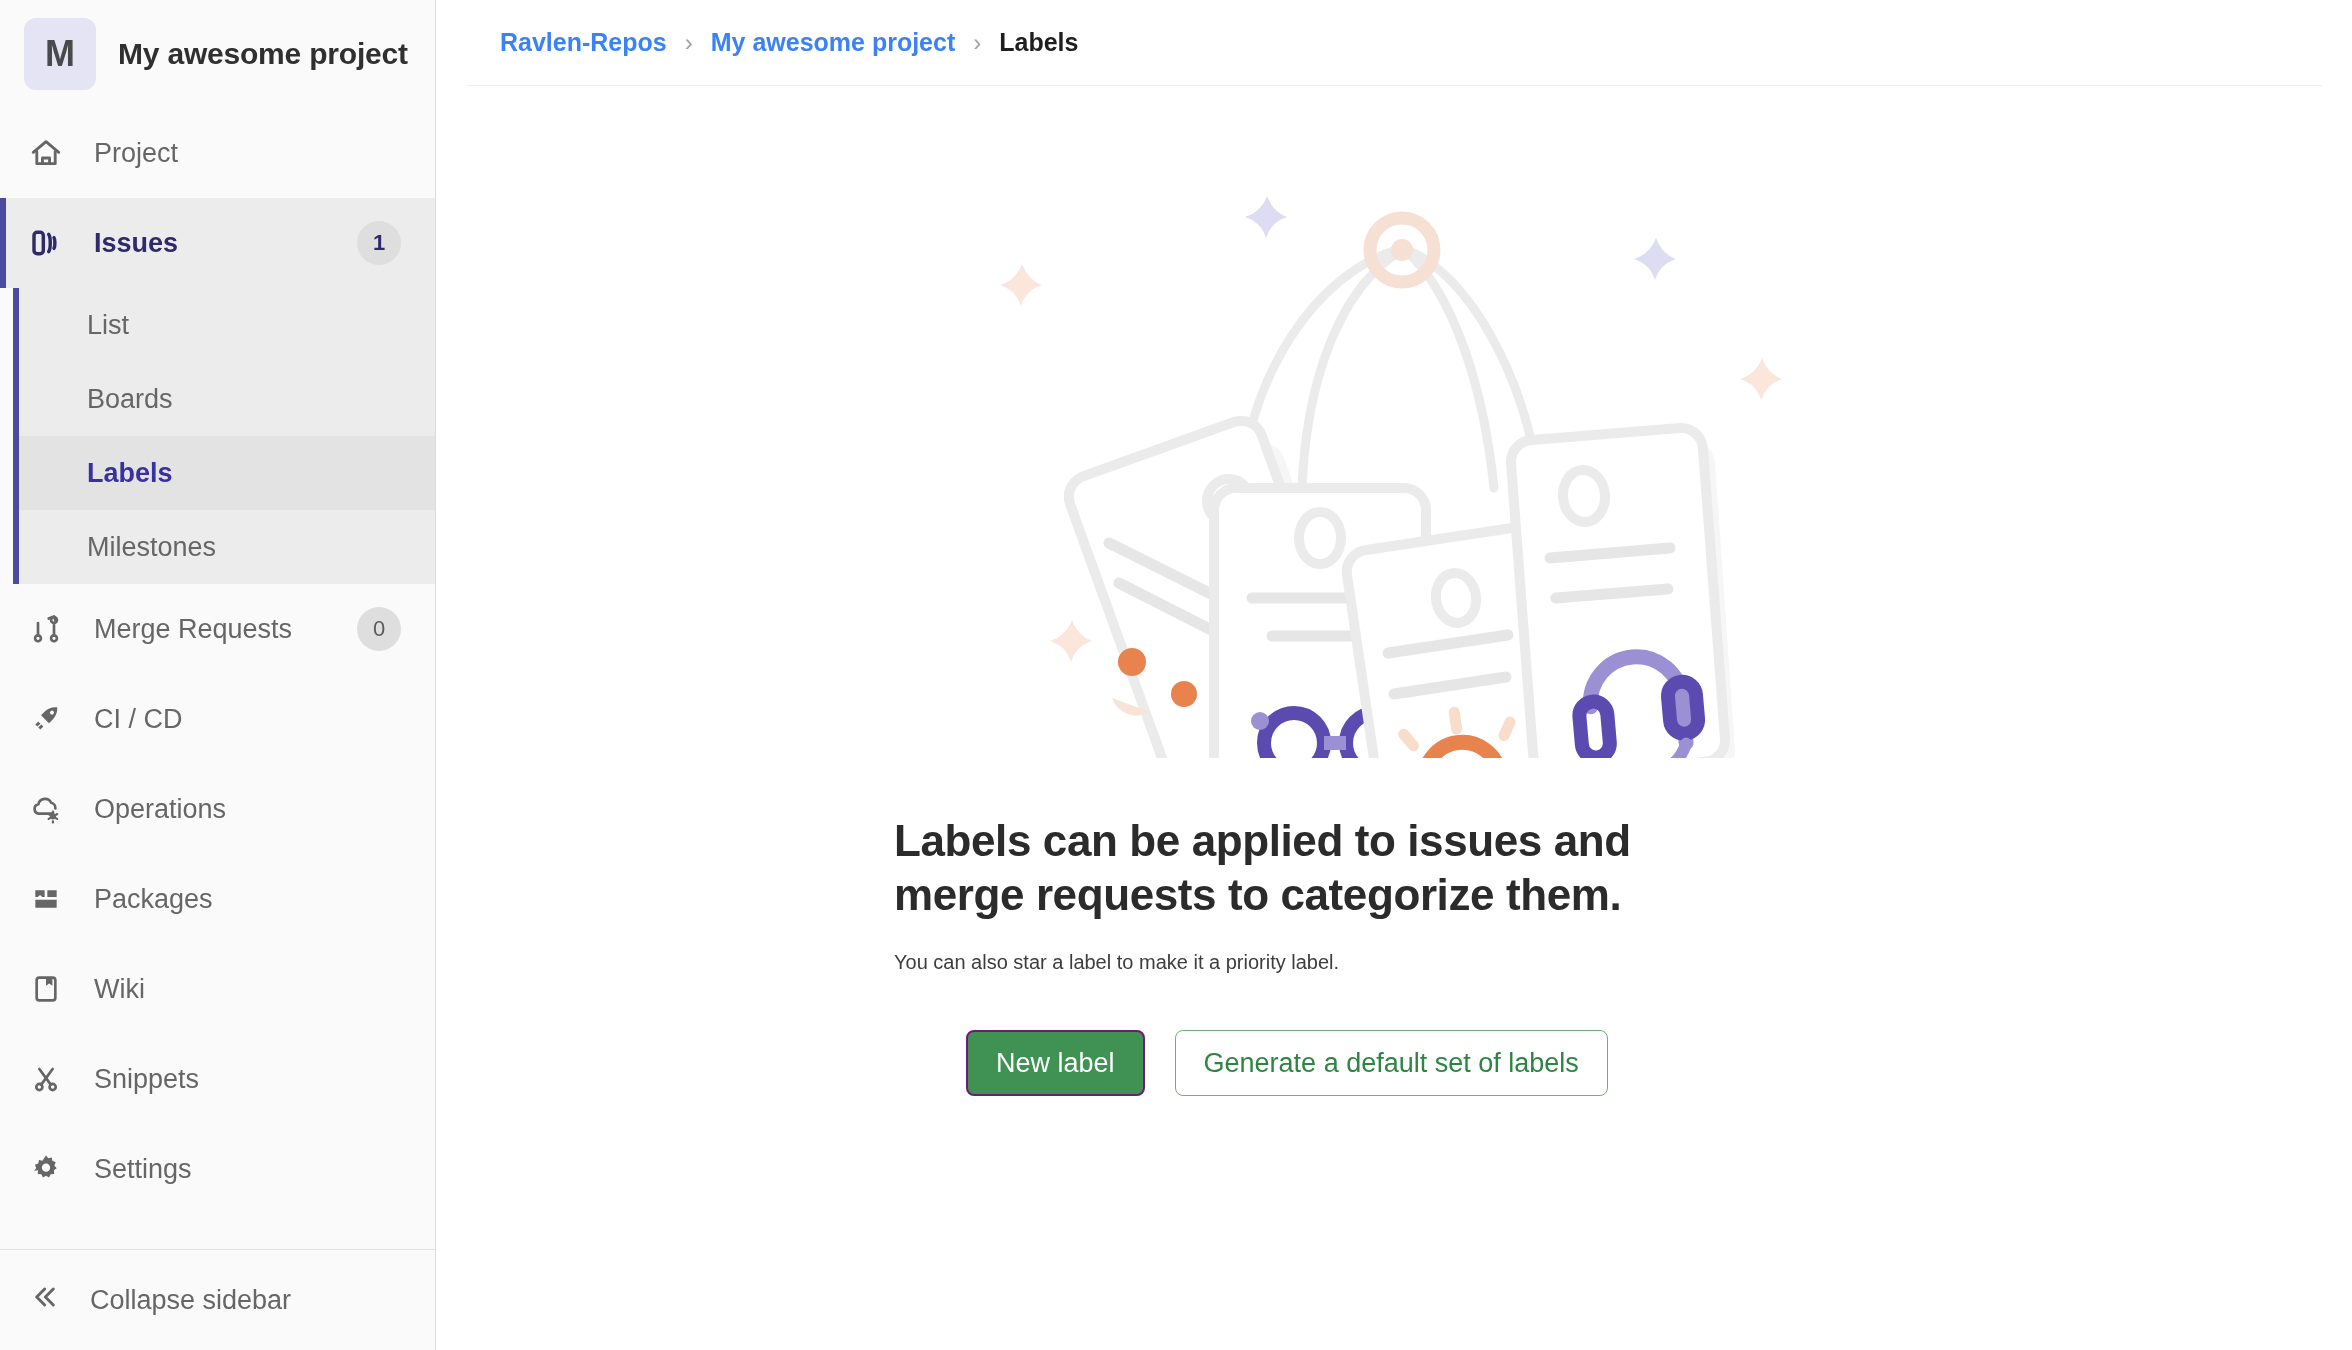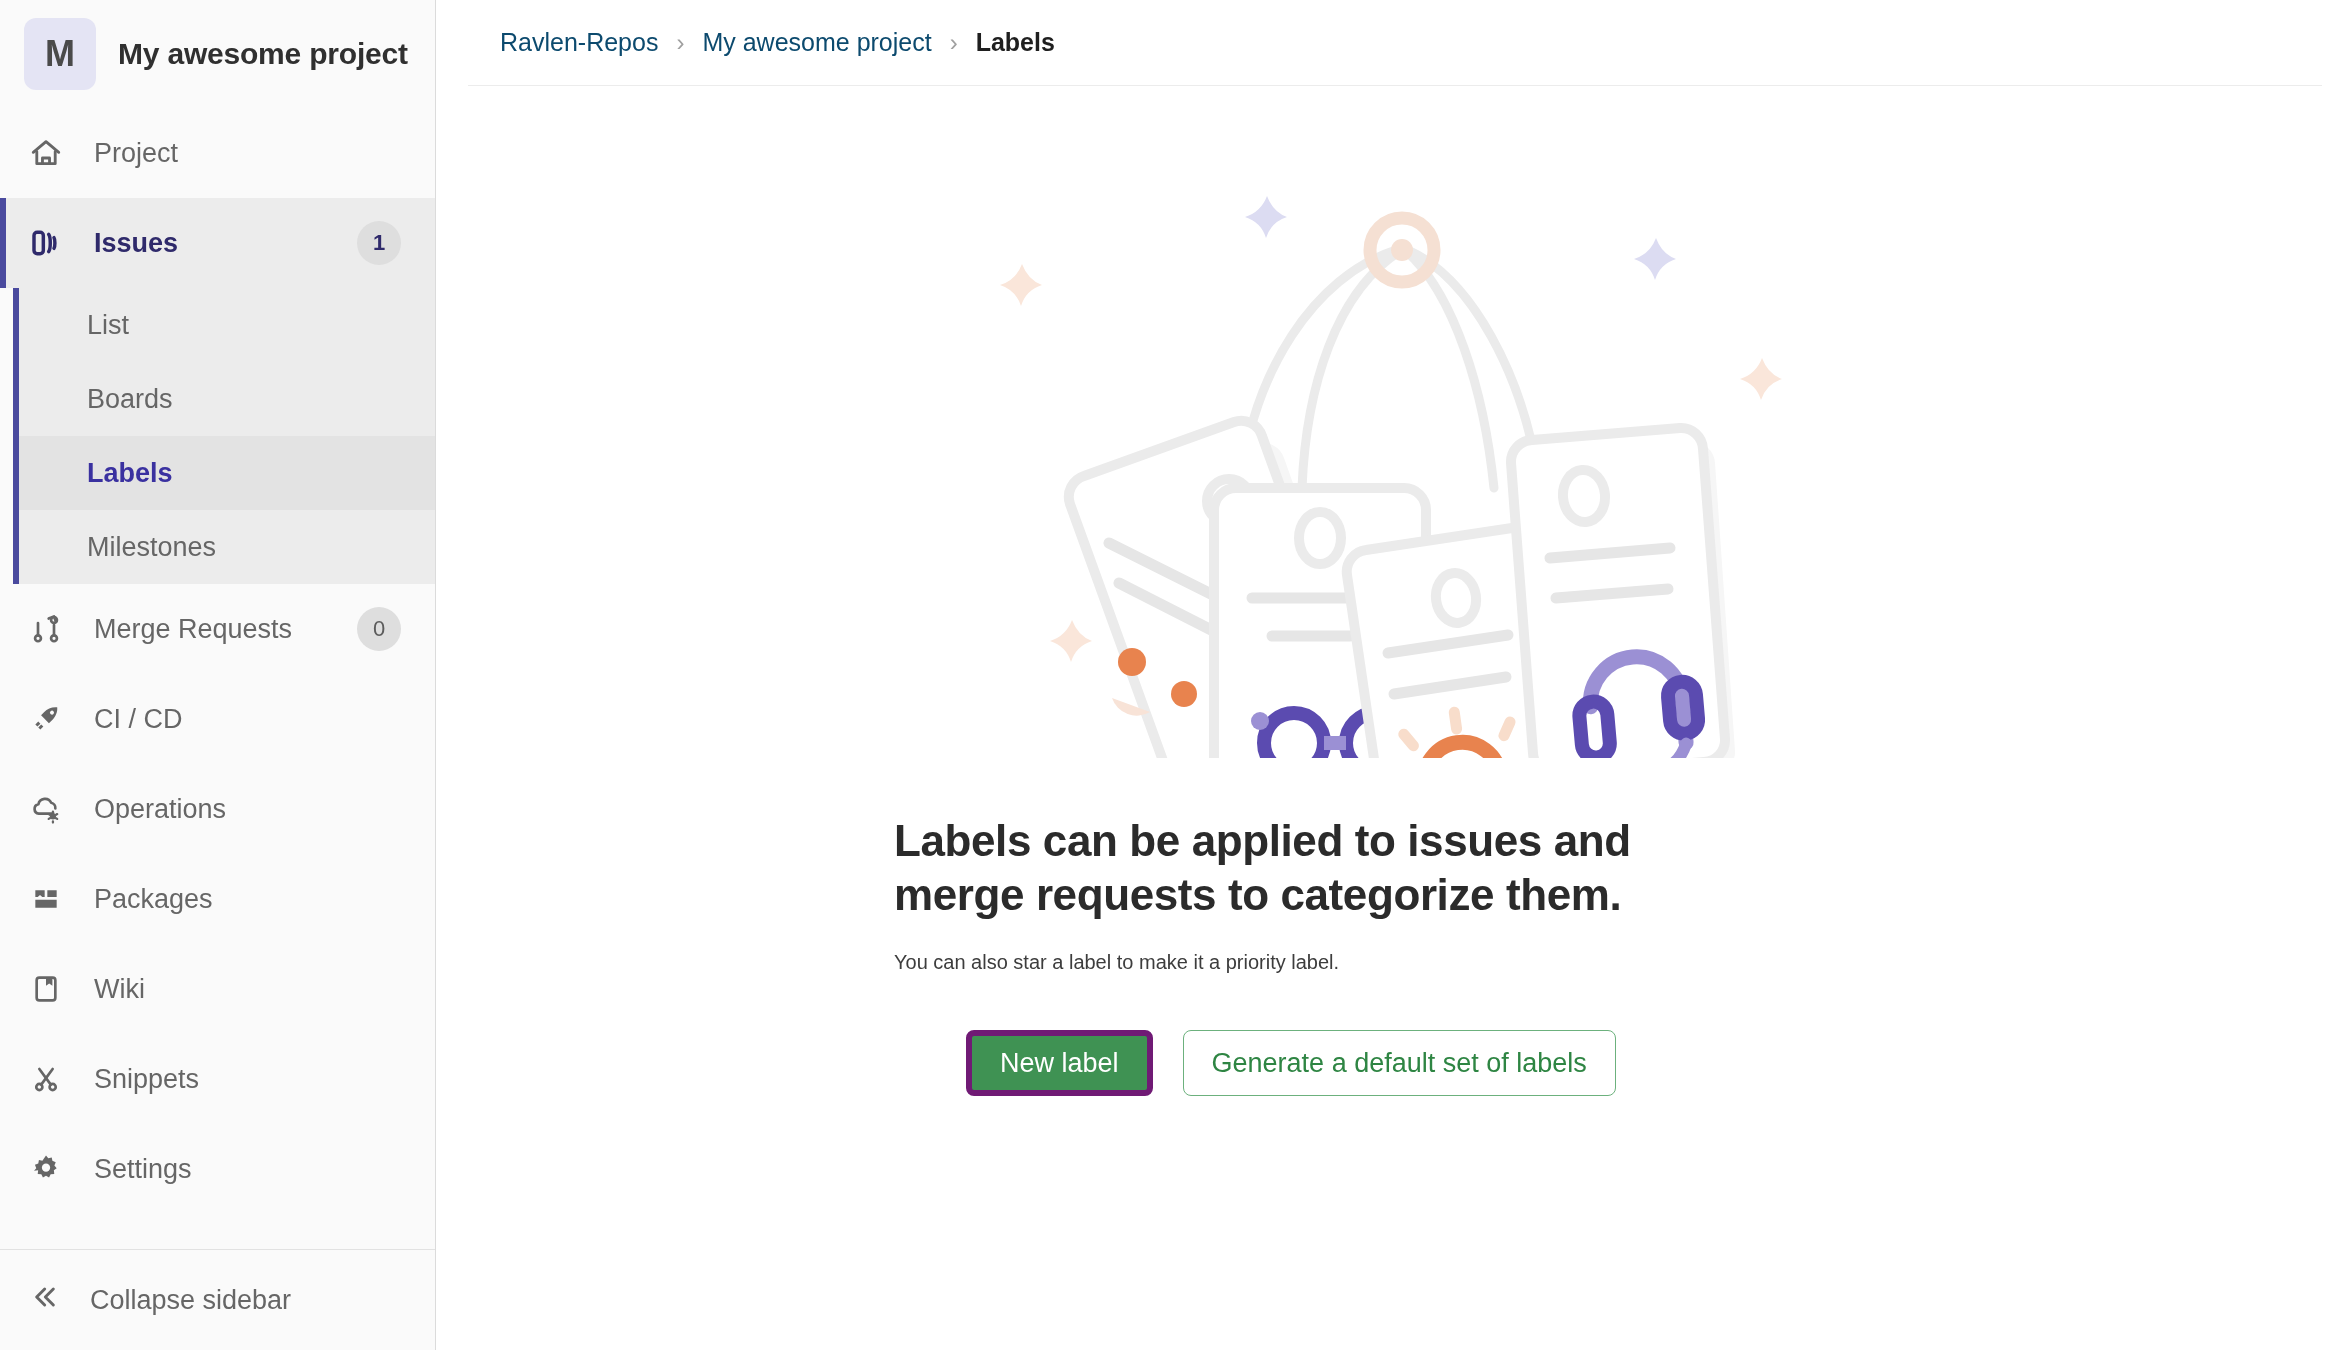--- a/index.html
+++ b/index.html
@@ -149,21 +149,21 @@
   .breadcrumb-bar {
     height: 86px;
     flex: 0 0 86px;
     display: flex;
     align-items: center;
     padding: 0 32px 0 32px;
     border-bottom: 1px solid #ececec;
     margin: 0 30px 0 32px;
   }
   .breadcrumb { display: flex; align-items: center; gap: 0; font-size: 25px; }
-  .crumb { color: #0c4a6e; cursor: pointer; }
+  .crumb { color: #3b82f6; cursor: pointer; font-weight: bold; }
   .crumb.last { color: #1f1f1f; font-weight: 700; cursor: default; }
   .crumb-sep {
     color: #a0a0a0;
     font-size: 24px;
     margin: 0 18px;
     user-select: none;
   }
 
   .empty-state {
     flex: 1 1 auto;
@@ -201,21 +201,21 @@
     height: 66px;
     display: inline-flex;
     align-items: center;
     justify-content: center;
     cursor: pointer;
     white-space: nowrap;
   }
   .btn-primary {
     background: #3f9253;
     color: #ffffff;
-    border: 6px solid #701a75;
+    border: 2px solid #701a75;
   }
   .btn-secondary {
     background: #ffffff;
     color: #2e8543;
     border: 1px solid #6cb17d;
   }
 </style>
 </head>
 <body>
 

